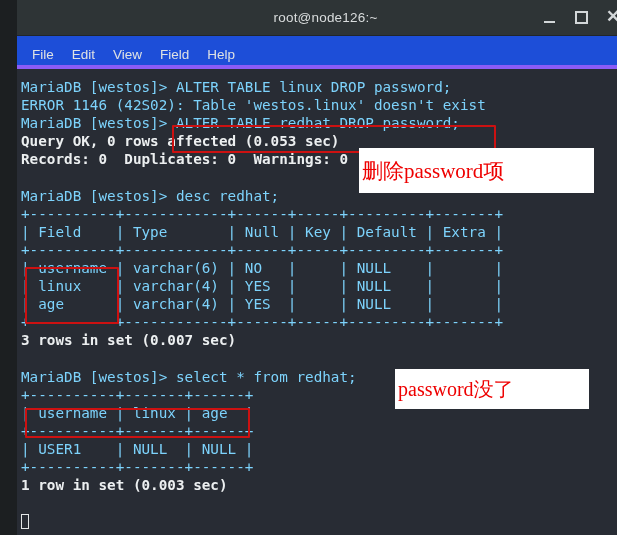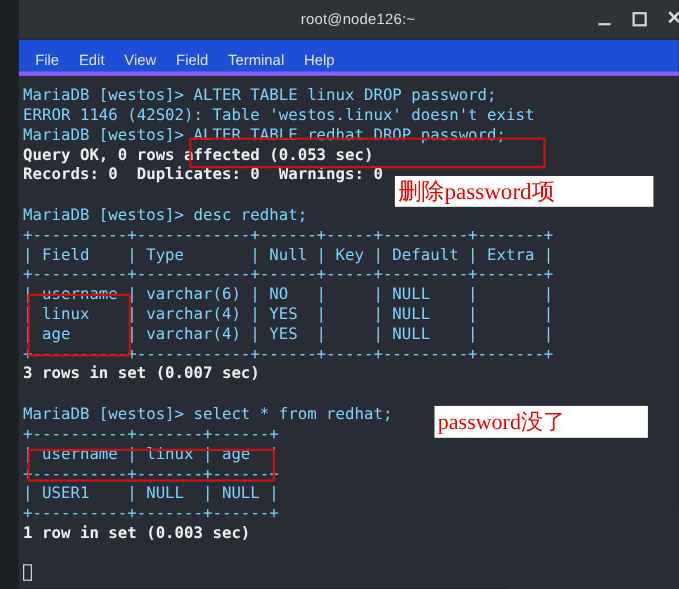--- a/index.html
+++ b/index.html
@@ -182,21 +182,20 @@
         <span class="glyph-close">✕</span>
       </div>
     </div>
   </div>
 
   <div id="menubar">
       <div class="menu-item">File</div>
       <div class="menu-item">Edit</div>
       <div class="menu-item">View</div>
       <div class="menu-item">Field</div>
-      <div class="menu-item">Terminal</div>
       <div class="menu-item">Help</div>
     </div>
 
   <div id="terminal">
     <div id="screen">
         <div class="line">MariaDB [westos]&gt; ALTER TABLE linux DROP password;</div>
         <div class="line">ERROR 1146 (42S02): Table 'westos.linux' doesn't exist</div>
         <div class="line">MariaDB [westos]&gt; ALTER TABLE redhat DROP password;</div>
         <div class="line bold">Query OK, 0 rows affected (0.053 sec)</div>
         <div class="line bold">Records: 0  Duplicates: 0  Warnings: 0</div>
@@ -223,18 +222,18 @@
       </div>
 
     <div id="scrollbar-track">
       <div id="scrollbar-thumb" style="top: 373px; height: 32px;"></div>
     </div>
 
     <div id="overlay">
         <div class="anno-box" style="left: 155px; top: 56px; width: 324px; height: 28px;"></div>
         <div class="anno-box" style="left: 8px; top: 198px; width: 94px; height: 57px;"></div>
         <div class="anno-box" style="left: 8px; top: 339px; width: 225px; height: 30px;"></div>
-        <div class="anno-label" style="left: 342px; top: 91px; width: 235px; height: 28px; font-size: 21px; padding-left: 3px;">删除password项</div>
-        <div class="anno-label" style="left: 378px; top: 300px; width: 194px; height: 29px; font-size: 20px; padding-left: 3px;">password没了</div>
+        <div class="anno-label" style="left: 342px; top: 79px; width: 235px; height: 45px; font-size: 21px; padding-left: 3px;">删除password项</div>
+        <div class="anno-label" style="left: 378px; top: 300px; width: 194px; height: 40px; font-size: 20px; padding-left: 3px;">password没了</div>
       </div>
   </div>
 
 </div>
 
 </body></html>

